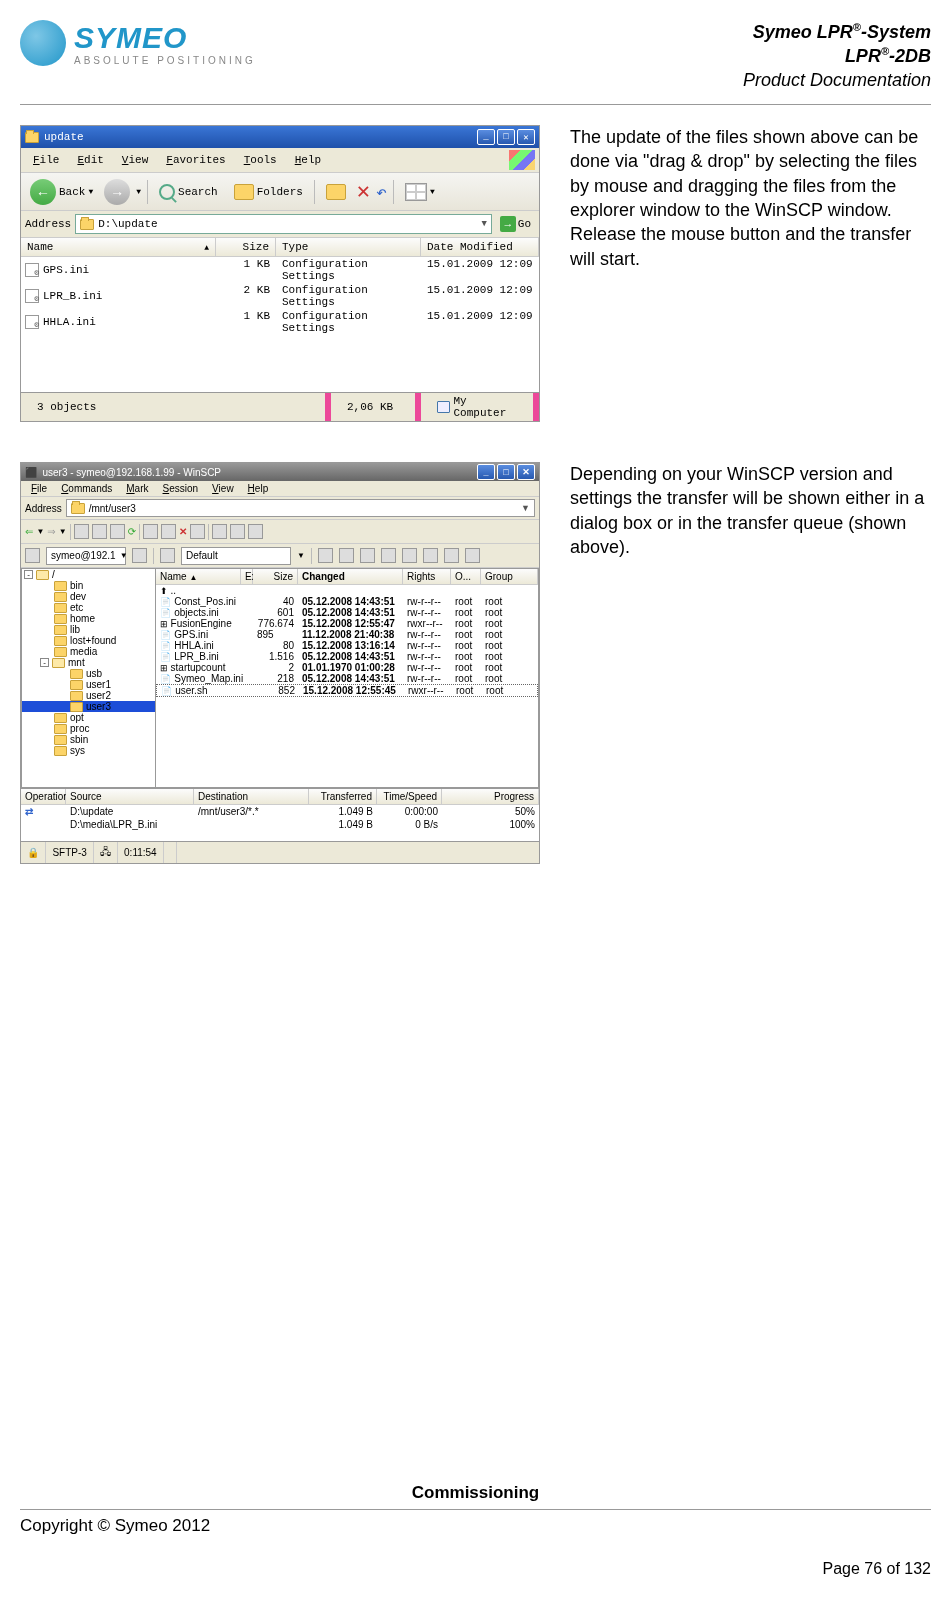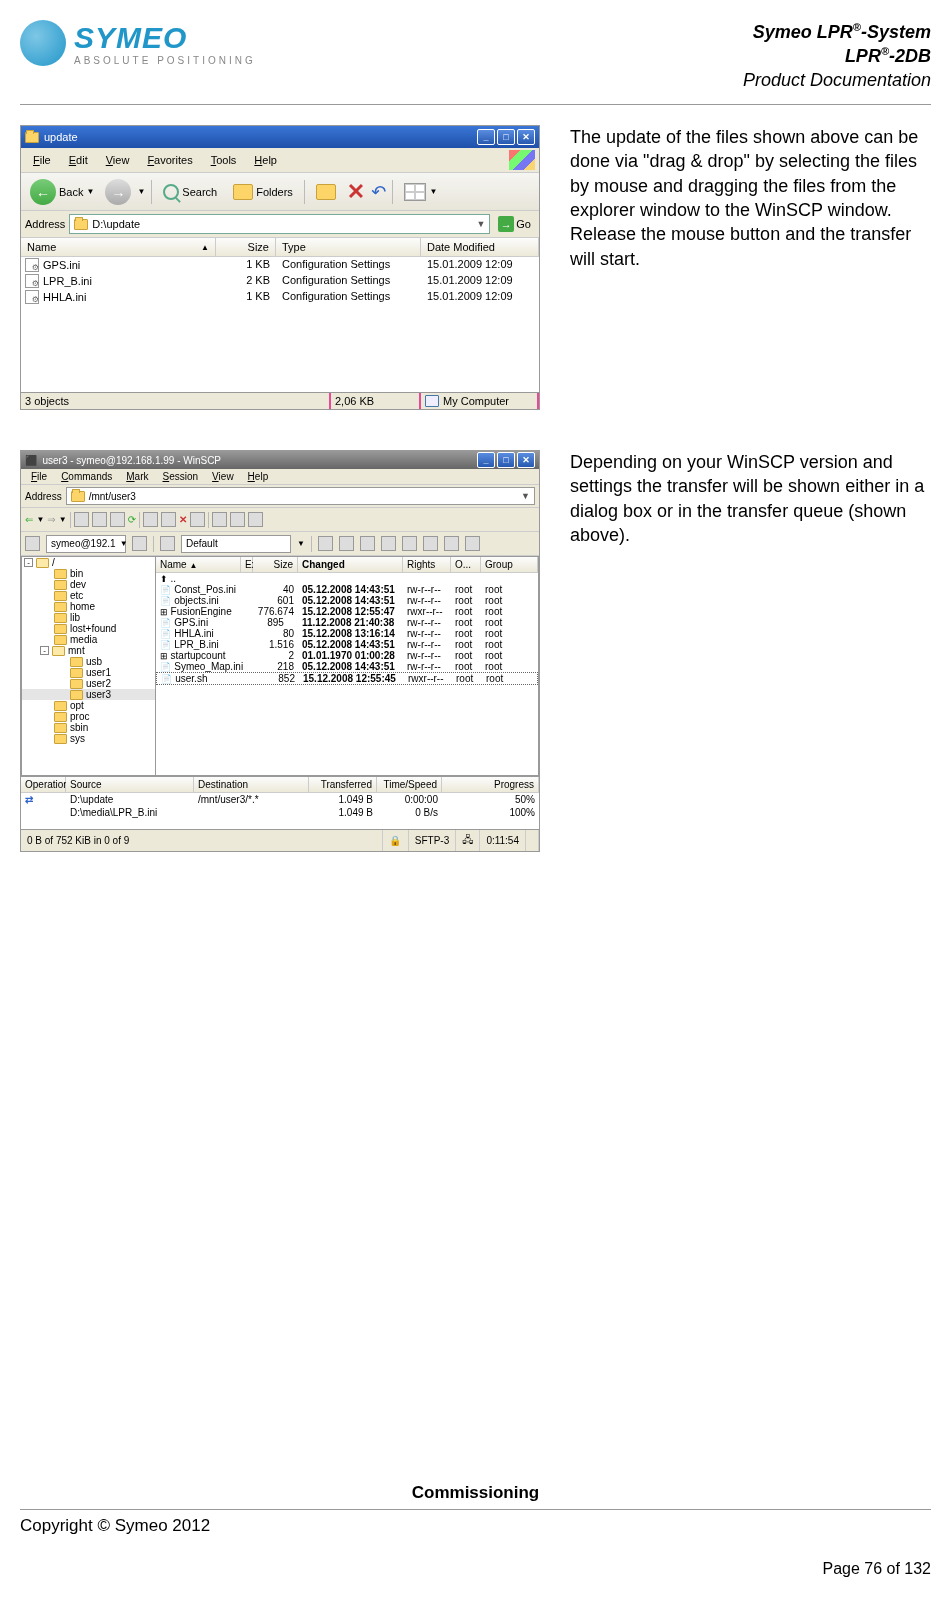--- a/index.html
+++ b/index.html
@@ -15,21 +15,21 @@
     .logo-tagline { font-size: 10px; letter-spacing: 3px; color: #888; }
     .header-right { text-align: right; font-size: 18px; font-style: italic; line-height: 1.3; }
     .header-right sup { font-size: 11px; }
     
     
     .section { display: flex; gap: 30px; margin-bottom: 40px; align-items: flex-start; }
     .screenshot { border: 1px solid #999; flex-shrink: 0; }
     .side-text { font-size: 18px; line-height: 1.35; }
     
     
-    .explorer { width: 520px; font-family: Liberation Sans, sans-serif; font-size: 11px; background: #701a75; }
+    .explorer { width: 520px; font-family: Liberation Mono, monospace; font-size: 11px; background: #701a75; }
     .titlebar { background: linear-gradient(to bottom, #3a76d6, #1e50aa); color: #fff; padding: 3px 4px; display: flex; align-items: center; justify-content: space-between; height: 22px; }
     .titlebar-left { display: flex; align-items: center; gap: 5px; }
     .folder-icon-small { width: 14px; height: 11px; background: #fcd468; border: 1px solid #c9a23a; border-radius: 1px; position: relative; }
     .folder-icon-small::before { content: ''; position: absolute; top: -3px; left: 0; width: 6px; height: 3px; background: #fcd468; border: 1px solid #c9a23a; border-bottom: none; border-radius: 1px 1px 0 0; }
     .win-btns { display: flex; gap: 2px; }
     .win-btn { width: 18px; height: 16px; background: linear-gradient(to bottom, #5a8de0, #2759b0); border: 1px solid #fff; border-radius: 2px; color: #fff; display: flex; align-items: center; justify-content: center; font-size: 9px; font-weight: bold; }
     
     .menubar { background: #ece9d8; padding: 2px 4px; display: flex; justify-content: space-between; align-items: center; border-bottom: 1px solid #ccc; }
     .menu-items { display: flex; gap: 2px; }
     .menu-item { padding: 2px 8px; }
@@ -66,21 +66,21 @@
     .file-list { background: #fff; min-height: 135px; }
     .file-row { display: flex; padding: 1px 0; }
     .fr-name { width: 195px; padding-left: 4px; display: flex; align-items: center; gap: 4px; }
     .fr-size { width: 60px; text-align: right; padding-right: 6px; }
     .fr-type { width: 145px; padding-left: 6px; }
     .fr-date { flex: 1; padding-left: 6px; }
     .file-icon-ini { width: 14px; height: 14px; background: #fff; border: 1px solid #999; position: relative; }
     .file-icon-ini::after { content: '⚙'; position: absolute; font-size: 8px; right: -1px; bottom: -1px; color: #666; }
     
     .statusbar { background: #ece9d8; display: flex; border-top: 1px solid #999; }
-    .sb-cell { padding: 2px 4px; border-right: 2px solid #ec4899; display: flex; align-items: center; gap: 4px; }
+    .sb-cell { padding: 2px 16px; border-right: 6px solid #ec4899; display: flex; align-items: center; gap: 4px; }
     .sb-1 { width: 310px; }
     .sb-2 { width: 90px; }
     .sb-3 { flex: 1; }
     .comp-icon { width: 14px; height: 12px; background: #eef; border: 1px solid #47a; border-radius: 1px; }
     
     
     .winscp { width: 520px; font-family: Tahoma, sans-serif; font-size: 10px; background: #ece9d8; }
     .ws-title { background: linear-gradient(to bottom, #999, #666); color: #fff; padding: 2px 4px; display: flex; align-items: center; justify-content: space-between; height: 18px; }
     .ws-menubar { background: #ece9d8; padding: 1px 4px; display: flex; gap: 2px; border-bottom: 1px solid #ccc; font-size: 10px; }
     .ws-menubar span { padding: 1px 6px; }
@@ -96,21 +96,21 @@
     .ws-main { display: flex; height: 220px; }
     .ws-tree { width: 135px; background: #fff; border: 1px solid #999; overflow: hidden; position: relative; }
     .ws-tree-scroll { overflow-y: auto; height: 100%; }
     .tree-item { display: flex; align-items: center; gap: 3px; padding: 0 2px; white-space: nowrap; }
     .tree-indent-0 { padding-left: 2px; }
     .tree-indent-1 { padding-left: 18px; }
     .tree-indent-2 { padding-left: 34px; }
     .tree-expand { width: 9px; height: 9px; border: 1px solid #888; font-size: 8px; line-height: 7px; text-align: center; background: #fff; }
     .tree-folder { width: 13px; height: 10px; background: #fcd468; border: 1px solid #c9a23a; border-radius: 1px; }
     .tree-folder.open { background: #fde9a8; }
-    .tree-sel { background: #e5e5e5; }
+    .tree-sel { background: #1d4ed8; }
     
     .ws-files { flex: 1; background: #fff; border: 1px solid #999; border-left: none; display: flex; flex-direction: column; }
     .ws-fh { display: flex; background: #ece9d8; border-bottom: 1px solid #ccc; }
     .ws-fh div { padding: 2px 4px; border-right: 1px solid #ccc; background: linear-gradient(to bottom, #fcfcfc, #ece9d8); font-size: 10px; }
     .wsc-name { width: 85px; }
     .wsc-ext { width: 12px; }
     .wsc-size { width: 45px; text-align: right; }
     .wsc-changed { width: 105px; font-weight: bold; }
     .wsc-rights { width: 48px; }
     .wsc-owner { width: 30px; }
@@ -507,21 +507,21 @@
                 <div class="wsc-rights">rwxr--r--</div>
                 <div class="wsc-owner">root</div>
                 <div class="wsc-group">root</div>
               </div>
               <div class="ws-frow">
                 <div class="wsc-name">
                   <span style="font-size:9px">📄</span>
                   <span>GPS.ini</span>
                 </div>
                 <div class="wsc-ext"></div>
-                <div class="wsc-size" style="text-align:center">895</div>
+                <div class="wsc-size" style="text-align:left">895</div>
                 <div class="wsc-changed">11.12.2008 21:40:38</div>
                 <div class="wsc-rights">rw-r--r--</div>
                 <div class="wsc-owner">root</div>
                 <div class="wsc-group">root</div>
               </div>
               <div class="ws-frow">
                 <div class="wsc-name">
                   <span style="font-size:9px">📄</span>
                   <span>HHLA.ini</span>
                 </div>
@@ -603,21 +603,20 @@
           <div class="ws-qrow">
             <div class="qc-op transfer-icon"></div>
             <div class="qc-src">D:\media\LPR_B.ini</div>
             <div class="qc-dst"></div>
             <div class="qc-trans">1.049 B</div>
             <div class="qc-time">0 B/s</div>
             <div class="qc-prog">100%</div>
           </div>
         </div>
       <div class="ws-status">
-        <div style="flex:1">0 B of 752 KiB in 0 of 9</div>
         <div>
             <span class="lock-icon">🔒</span>
           </div>
         <div>SFTP-3</div>
         <div>
             <span>🖧</span>
           </div>
         <div>0:11:54</div>
         <div style="width:12px"></div>
       </div>

